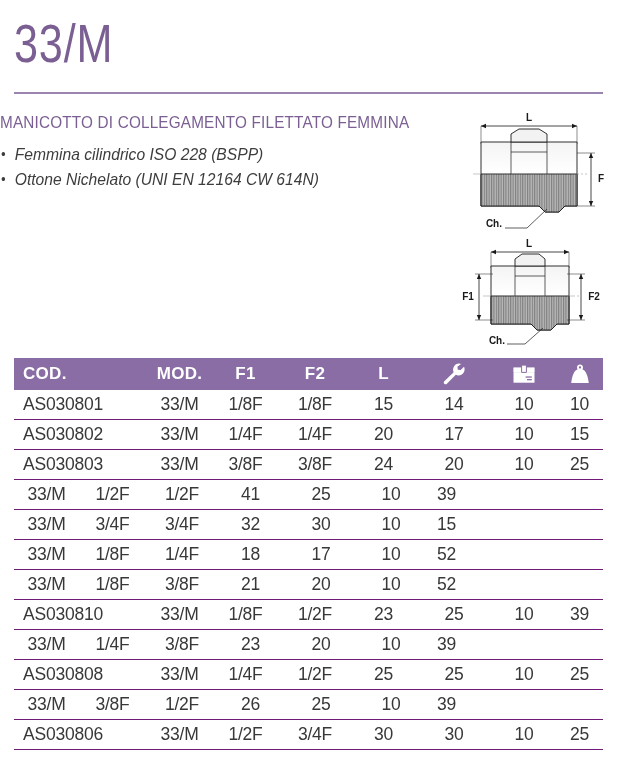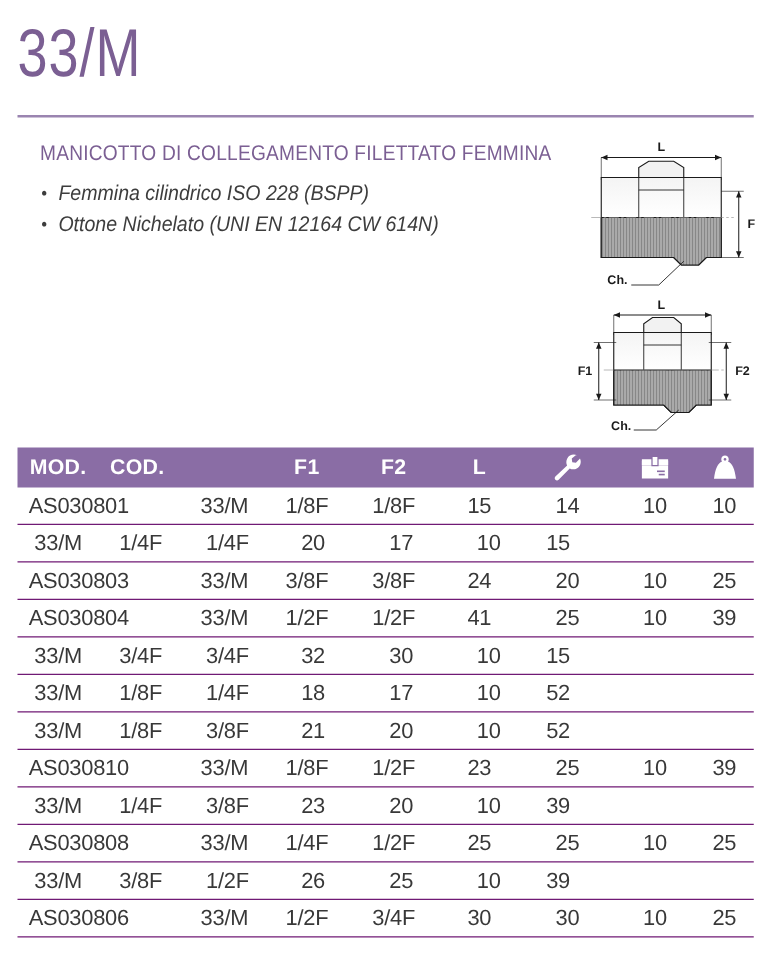--- a/index.html
+++ b/index.html
@@ -34,21 +34,21 @@
     left: 14px;
     top: 92px;
     width: 589px;
     height: 2px;
     background: #9a84b0;
   }
 
   
   #desc-block {
     position: absolute;
-    left: 32px;
+    left: 0;
     top: 112px;
     width: 440px;
   }
   #desc-heading {
     font-size: 17px;
     line-height: 22px;
     color: #7b5f93;
     font-weight: 400;
     letter-spacing: 0.2px;
     transform: scaleX(0.90);
@@ -255,22 +255,22 @@
       <line x1="88" y1="92" x2="70" y2="108" stroke="#1a1a1a" stroke-width="0.7"></line>
       <line x1="70" y1="108" x2="52" y2="108" stroke="#1a1a1a" stroke-width="0.7"></line>
       <text x="50" y="108" font-family="'Liberation Sans',sans-serif" font-size="10" font-weight="bold" fill="#1a1a1a" text-anchor="end">Ch.</text>
     </svg>
   </div>
 </div>
 
 <div id="spec-table">
 
   <div id="table-header-row">
+    <div class="th th-cod c-cod">COD.</div>
     <div class="th c-mod">MOD.</div>
-    <div class="th th-cod c-cod">COD.</div>
     <div class="th c-f1">F1</div>
     <div class="th c-f2">F2</div>
     <div class="th c-l">L</div>
 
     <div class="th c-wre icon-cell">
       <svg width="26" height="24" viewBox="0 0 26 24" fill="#ffffff">
         <path d="M20.6 2.2c-2.9-1.4-6.4-.2-7.9 2.7-.9 1.8-.8 3.8 0 5.4L3.3 19.2c-.7.7-.7 1.9 0 2.6.7.7 1.9.7 2.6 0l8.9-9.1c1.7.9 3.8 1 5.6 0 2.9-1.5 4-5.1 2.6-8l-3.3 3.4-2.9-.3-.4-3 3.2-2.6z"></path>
       </svg>
     </div>
 
@@ -297,40 +297,40 @@
         <div class="td c-cod td-cod">AS030801</div>
         <div class="td c-mod">33/M</div>
         <div class="td c-f1">1/8F</div>
         <div class="td c-f2">1/8F</div>
         <div class="td c-l">15</div>
         <div class="td c-wre">14</div>
         <div class="td c-box">10</div>
         <div class="td c-wgt">10</div>
       </div>
       <div class="tr">
+        <div class="td c-cod td-cod">AS030802</div>
         <div class="td c-mod">33/M</div>
         <div class="td c-f1">1/4F</div>
         <div class="td c-f2">1/4F</div>
         <div class="td c-l">20</div>
         <div class="td c-wre">17</div>
         <div class="td c-box">10</div>
         <div class="td c-wgt">15</div>
       </div>
       <div class="tr">
         <div class="td c-cod td-cod">AS030803</div>
         <div class="td c-mod">33/M</div>
         <div class="td c-f1">3/8F</div>
         <div class="td c-f2">3/8F</div>
         <div class="td c-l">24</div>
         <div class="td c-wre">20</div>
         <div class="td c-box">10</div>
         <div class="td c-wgt">25</div>
       </div>
       <div class="tr">
-        <div class="td c-cod td-cod">AS030804</div>
         <div class="td c-mod">33/M</div>
         <div class="td c-f1">1/2F</div>
         <div class="td c-f2">1/2F</div>
         <div class="td c-l">41</div>
         <div class="td c-wre">25</div>
         <div class="td c-box">10</div>
         <div class="td c-wgt">39</div>
       </div>
       <div class="tr">
         <div class="td c-mod">33/M</div>

